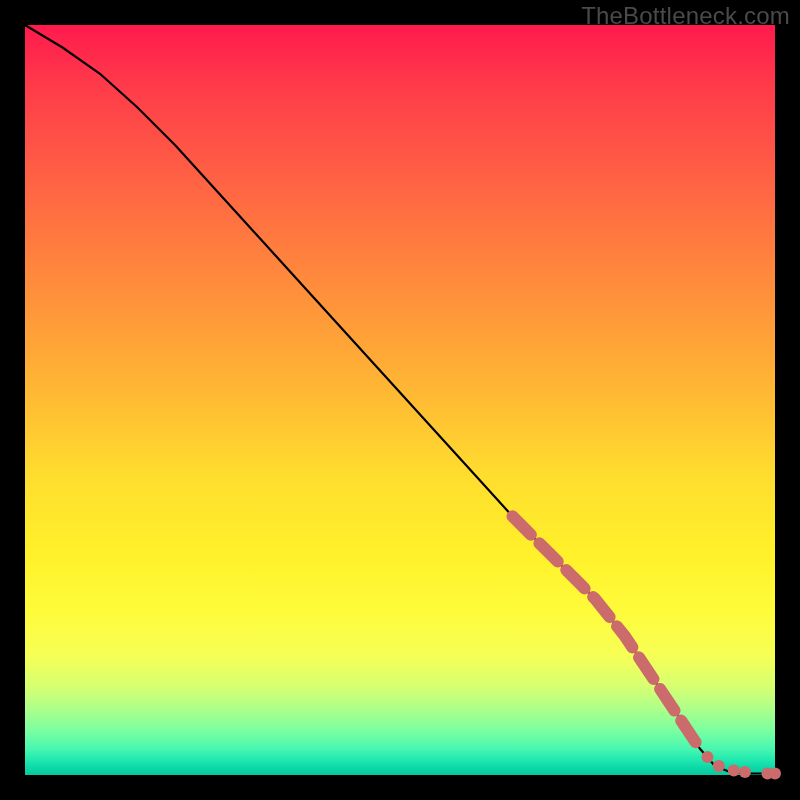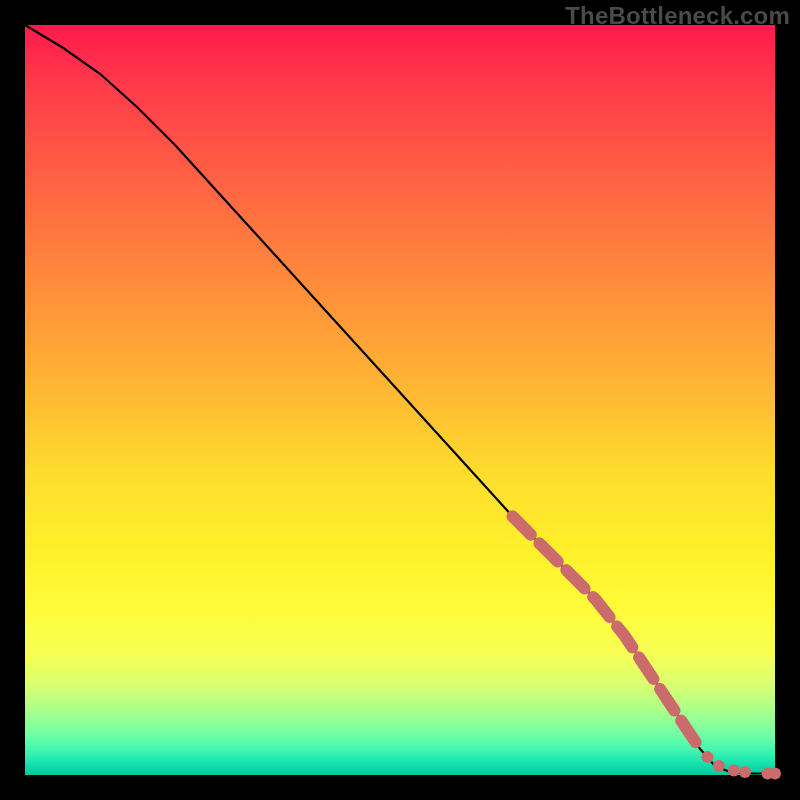--- a/index.html
+++ b/index.html
@@ -45,21 +45,21 @@
       #0ed8a8 99%,
       #06c99e 100%
     );
   }
   .watermark {
     position: absolute;
     top: 2px;
     right: 10px;
     color: #4a4a4a;
     font-size: 24px;
-    font-weight: 700;
+    font-weight: 400;
     letter-spacing: 0.2px;
     user-select: none;
   }
   svg.curve {
     position: absolute;
     left: 0;
     top: 0;
     width: 750px;
     height: 750px;
     overflow: visible;

